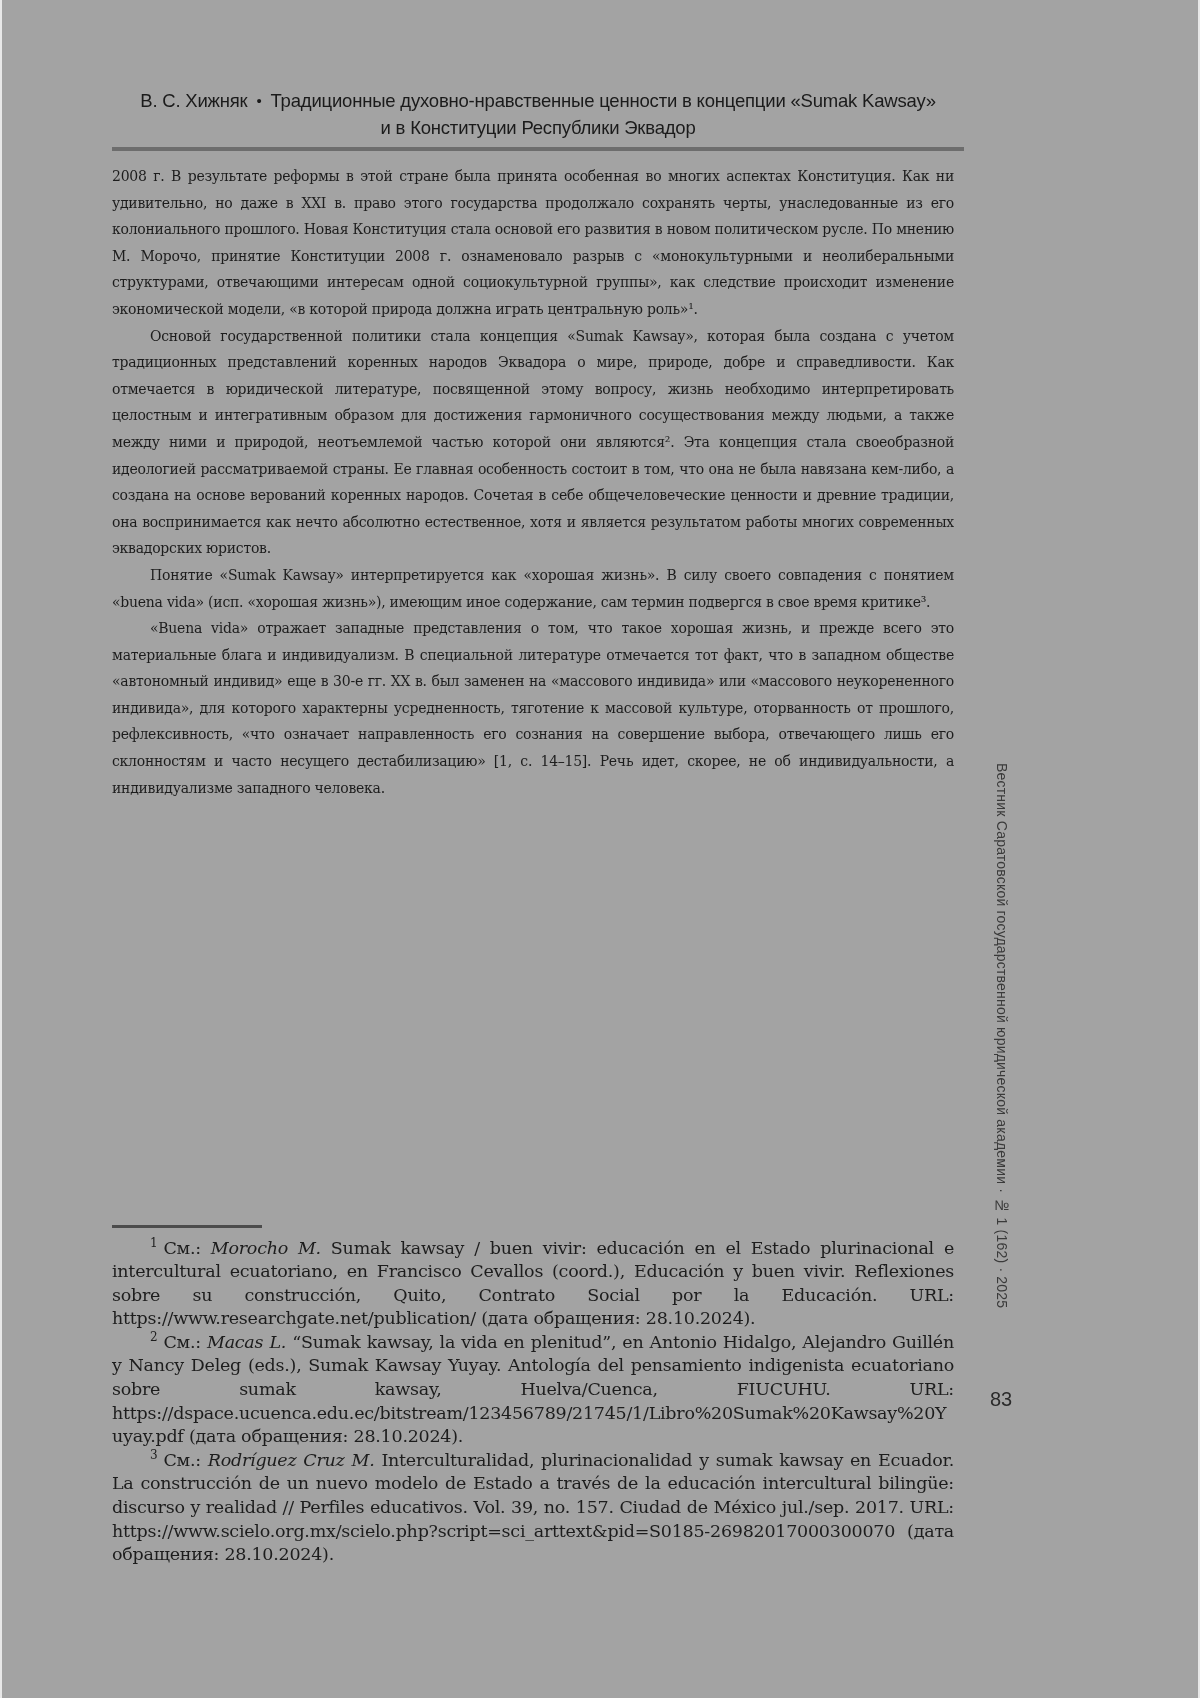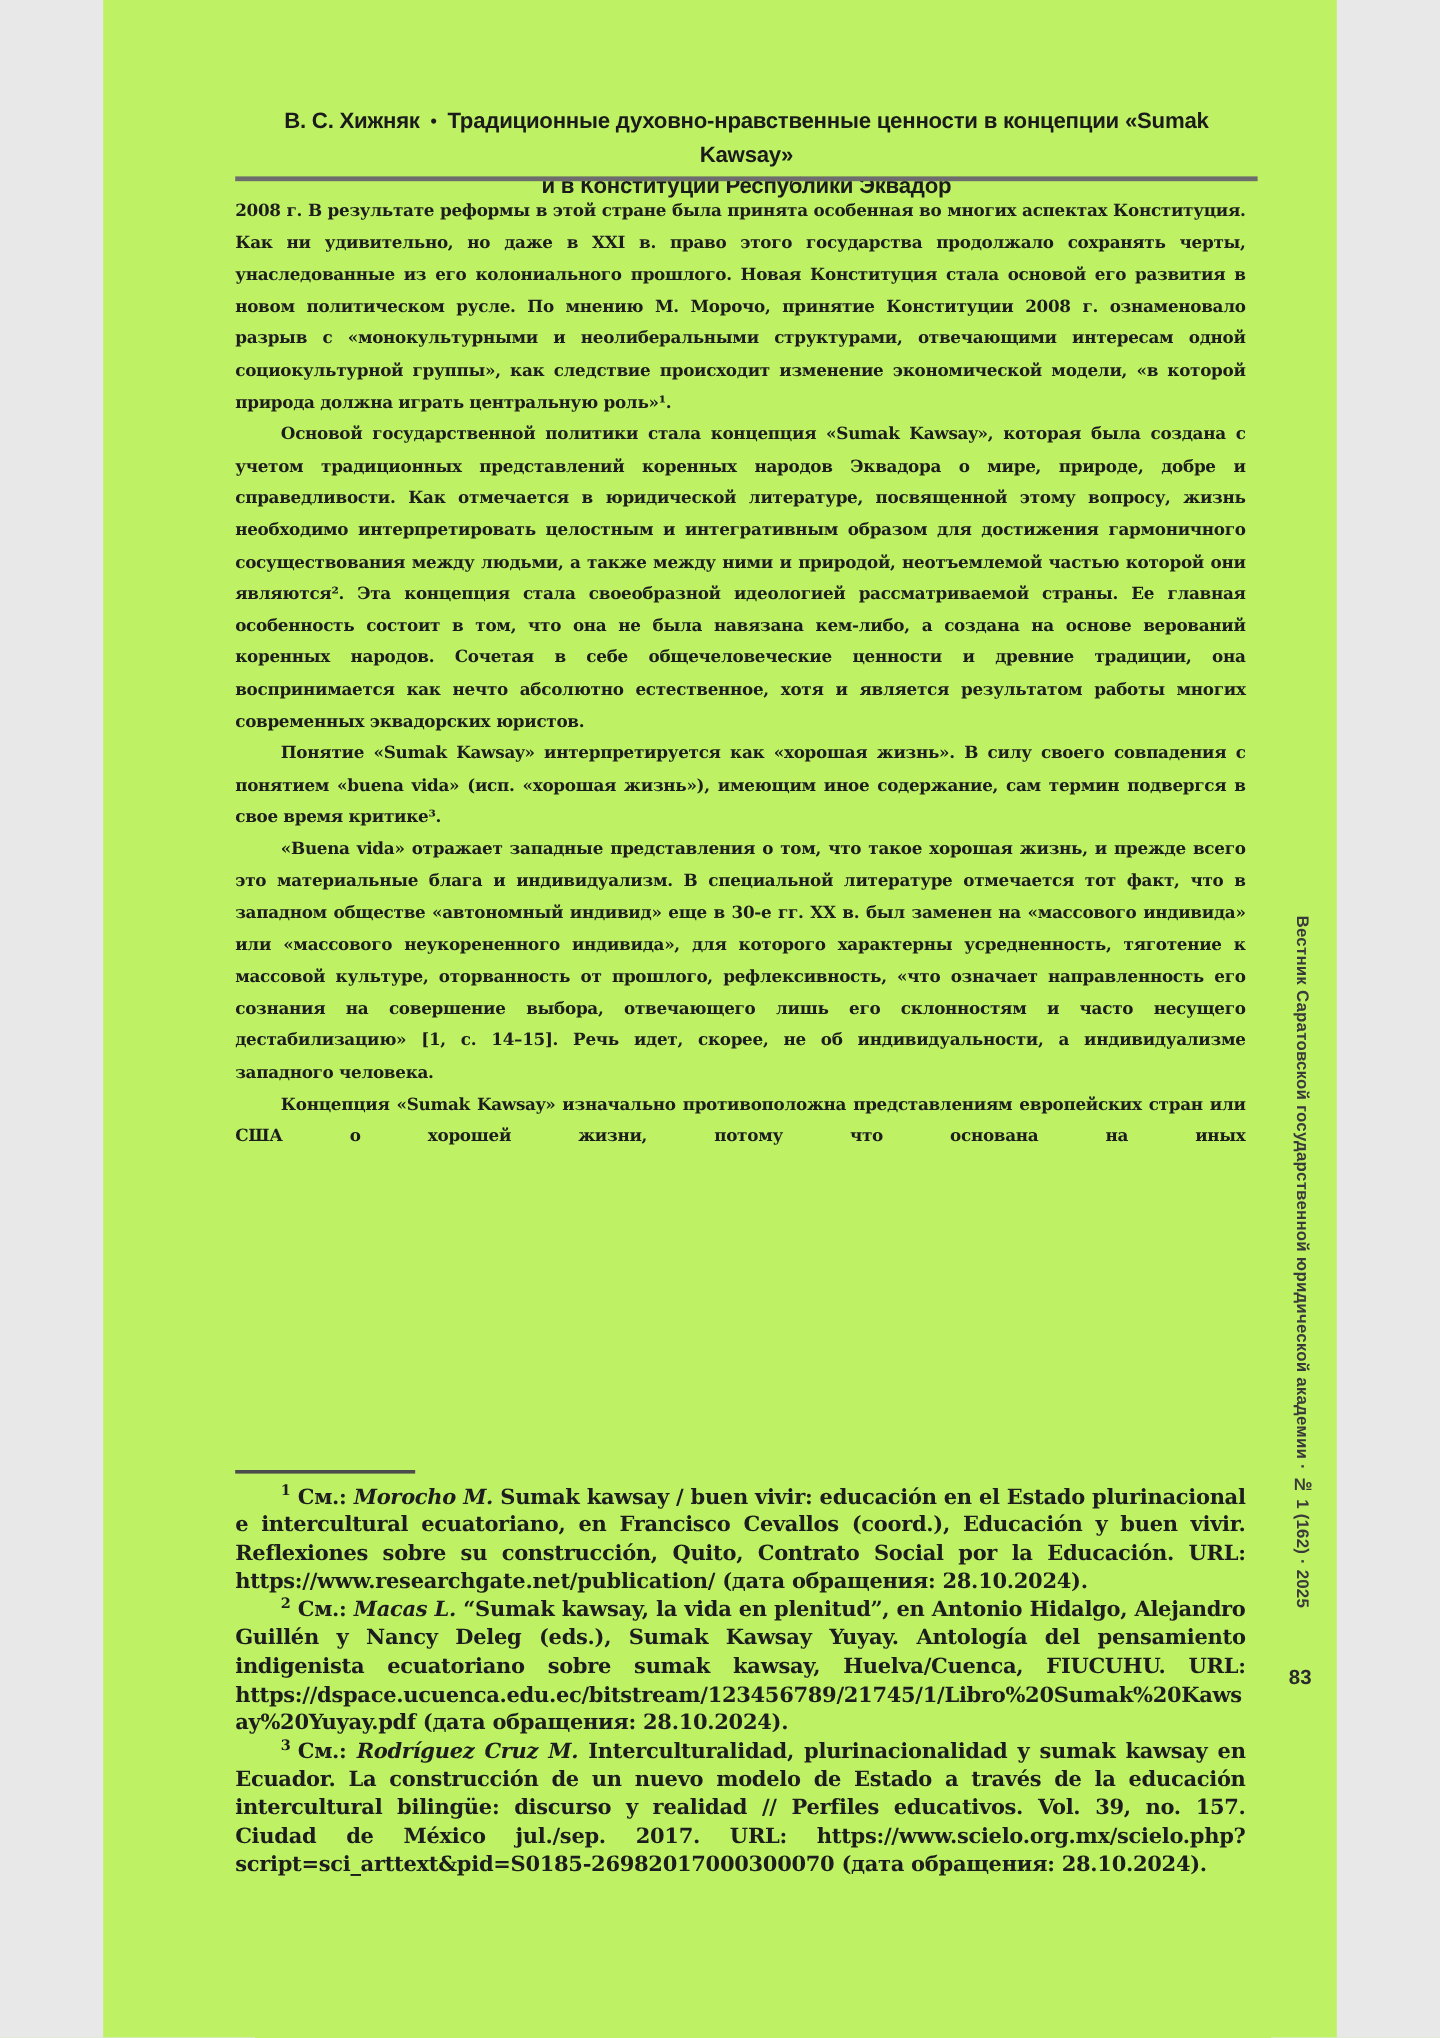--- a/index.html
+++ b/index.html
@@ -1,23 +1,22 @@
 <!DOCTYPE html>
 <html lang="ru"><head>
 <meta charset="utf-8">
 <style>
   html,body{margin:0;padding:0;background:#e8e8e8;}
   .page{
     position:relative;
-    width:1028px;height:1698px;
-    background:#bef264;
+    width:1196px;height:1698px;
+    background:#a3a3a3;
     margin:0 auto;
     box-sizing:border-box;
     overflow:hidden;
-    font-weight:bold;
   }
   
   .running-head{
     position:absolute;top:88px;left:110px;width:852px;
     text-align:center;
     font-family:"Liberation Sans",sans-serif;
     font-size:18.5px;line-height:26px;
     color:#1b1b1b;
     letter-spacing:-0.2px;
   }
@@ -58,41 +57,40 @@
     writing-mode:vertical-rl;
     font-family:"Liberation Sans",sans-serif;
     font-size:14px;letter-spacing:0.2px;
     color:#3a3a3a;
     white-space:nowrap;
   }
   
   .page-number{
     position:absolute;top:1388px;left:988px;
     font-family:"Liberation Sans",sans-serif;
-    font-size:17px;color:#2b2b2b;
+    font-size:20px;color:#2b2b2b;
   }
 </style>
 </head>
 <body>
 
 <div class="page">
 
   <div class="running-head">
     <div><span>В. С. Хижняк</span><span class="bullet">•</span><span>Традиционные духовно-нравственные ценности в концепции «Sumak Kawsay»</span></div>
     <div>и в Конституции Республики Эквадор</div>
   </div>
 
   <div class="head-rule"></div>
 
   <main class="body-text">
     <p class="no-indent">2008 г. В результате реформы в этой стране была принята особенная во многих аспектах Конституция. Как ни удивительно, но даже в XXI в. право этого государства продолжало сохранять черты, унаследованные из его колониального прошлого. Новая Конституция стала основой его развития в новом политическом русле. По мнению М. Морочо, принятие Конституции 2008 г. ознаменовало разрыв с «монокультурными и неолиберальными структурами, отвечающими интересам одной социокультурной группы», как следствие происходит изменение экономической модели, «в которой природа должна играть центральную роль»¹.</p>
     <p>Основой государственной политики стала концепция «Sumak Kawsay», которая была создана с учетом традиционных представлений коренных народов Эквадора о мире, природе, добре и справедливости. Как отмечается в юридической литературе, посвященной этому вопросу, жизнь необходимо интерпретировать целостным и интегративным образом для достижения гармоничного сосуществования между людьми, а также между ними и природой, неотъемлемой частью которой они являются². Эта концепция стала своеобразной идеологией рассматриваемой страны. Ее главная особенность состоит в том, что она не была навязана кем-либо, а создана на основе верований коренных народов. Сочетая в себе общечеловеческие ценности и древние традиции, она воспринимается как нечто абсолютно естественное, хотя и является результатом работы многих современных эквадорских юристов.</p>
     <p>Понятие «Sumak Kawsay» интерпретируется как «хорошая жизнь». В силу своего совпадения с понятием «buena vida» (исп. «хорошая жизнь»), имеющим иное содержание, сам термин подвергся в свое время критике³.</p>
     <p>«Buena vida» отражает западные представления о том, что такое хорошая жизнь, и прежде всего это материальные блага и индивидуализм. В специальной литературе отмечается тот факт, что в западном обществе «автономный индивид» еще в 30-е гг. XX в. был заменен на «массового индивида» или «массового неукорененного индивида», для которого характерны усредненность, тяготение к массовой культуре, оторванность от прошлого, рефлексивность, «что означает направленность его сознания на совершение выбора, отвечающего лишь его склонностям и часто несущего дестабилизацию» [1, с. 14–15]. Речь идет, скорее, не об индивидуальности, а индивидуализме западного человека.</p>
-    <p class="continues">Концепция «Sumak Kawsay» изначально противоположна представлениям европейских стран или США о хорошей жизни, потому что основана на иных</p>
   </main>
 
   <footer class="footnotes">
     <div class="fn-rule"></div>
     <div class="footnote"><sup>1</sup><span>См.: </span><em>Morocho M.</em><span> Sumak kawsay / buen vivir: educación en el Estado plurinacional e intercultural ecuatoriano, en Francisco Cevallos (coord.), Educación y buen vivir. Reflexiones sobre su construcción, Quito, Contrato Social por la Educación. URL: https://www.researchgate.net/publication/ (дата обращения: 28.10.2024).</span></div>
     <div class="footnote"><sup>2</sup><span>См.: </span><em>Macas L.</em><span> “Sumak kawsay, la vida en plenitud”, en Antonio Hidalgo, Alejandro Guillén y Nancy Deleg (eds.), Sumak Kawsay Yuyay. Antología del pensamiento indigenista ecuatoriano sobre sumak kawsay, Huelva/Cuenca, FIUCUHU. URL: https://dspace.ucuenca.edu.ec/bitstream/123456789/21745/1/Libro%20Sumak%20Kawsay%20Yuyay.pdf (дата обращения: 28.10.2024).</span></div>
     <div class="footnote"><sup>3</sup><span>См.: </span><em>Rodríguez Cruz M.</em><span> Interculturalidad, plurinacionalidad y sumak kawsay en Ecuador. La construcción de un nuevo modelo de Estado a través de la educación intercultural bilingüe: discurso y realidad // Perfiles educativos. Vol. 39, no. 157. Ciudad de México jul./sep. 2017. URL: https://www.scielo.org.mx/scielo.php?script=sci_arttext&amp;pid=S0185-26982017000300070 (дата обращения: 28.10.2024).</span></div>
   </footer>
 
   <div class="journal-sidebar">Вестник Саратовской государственной юридической академии · № 1 (162) · 2025</div>

